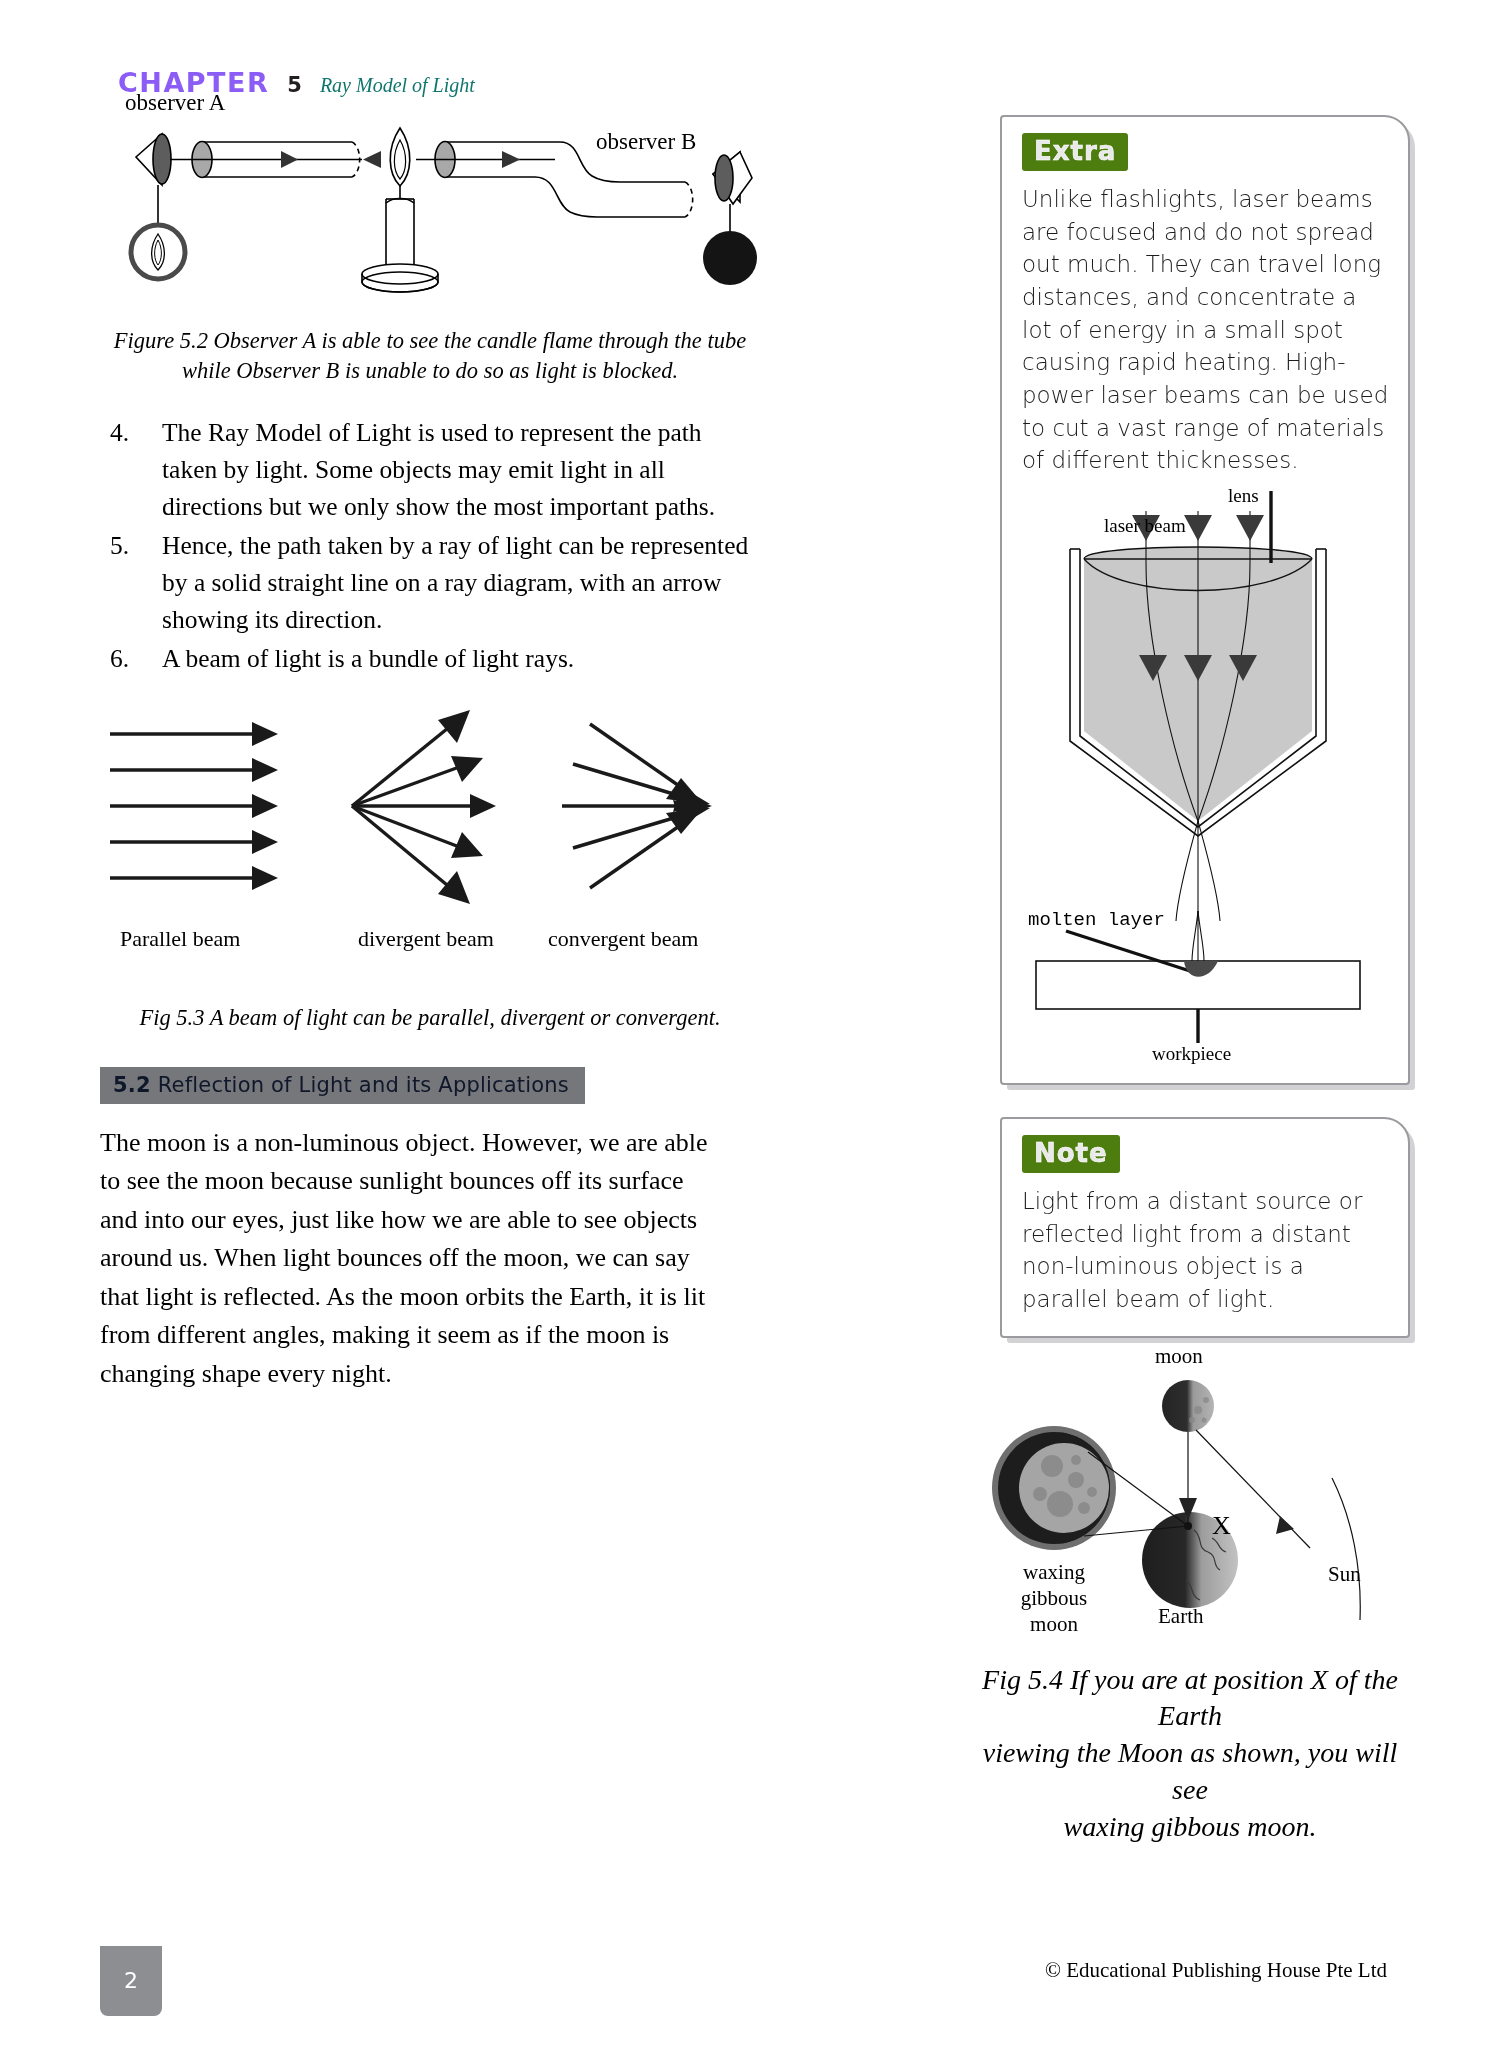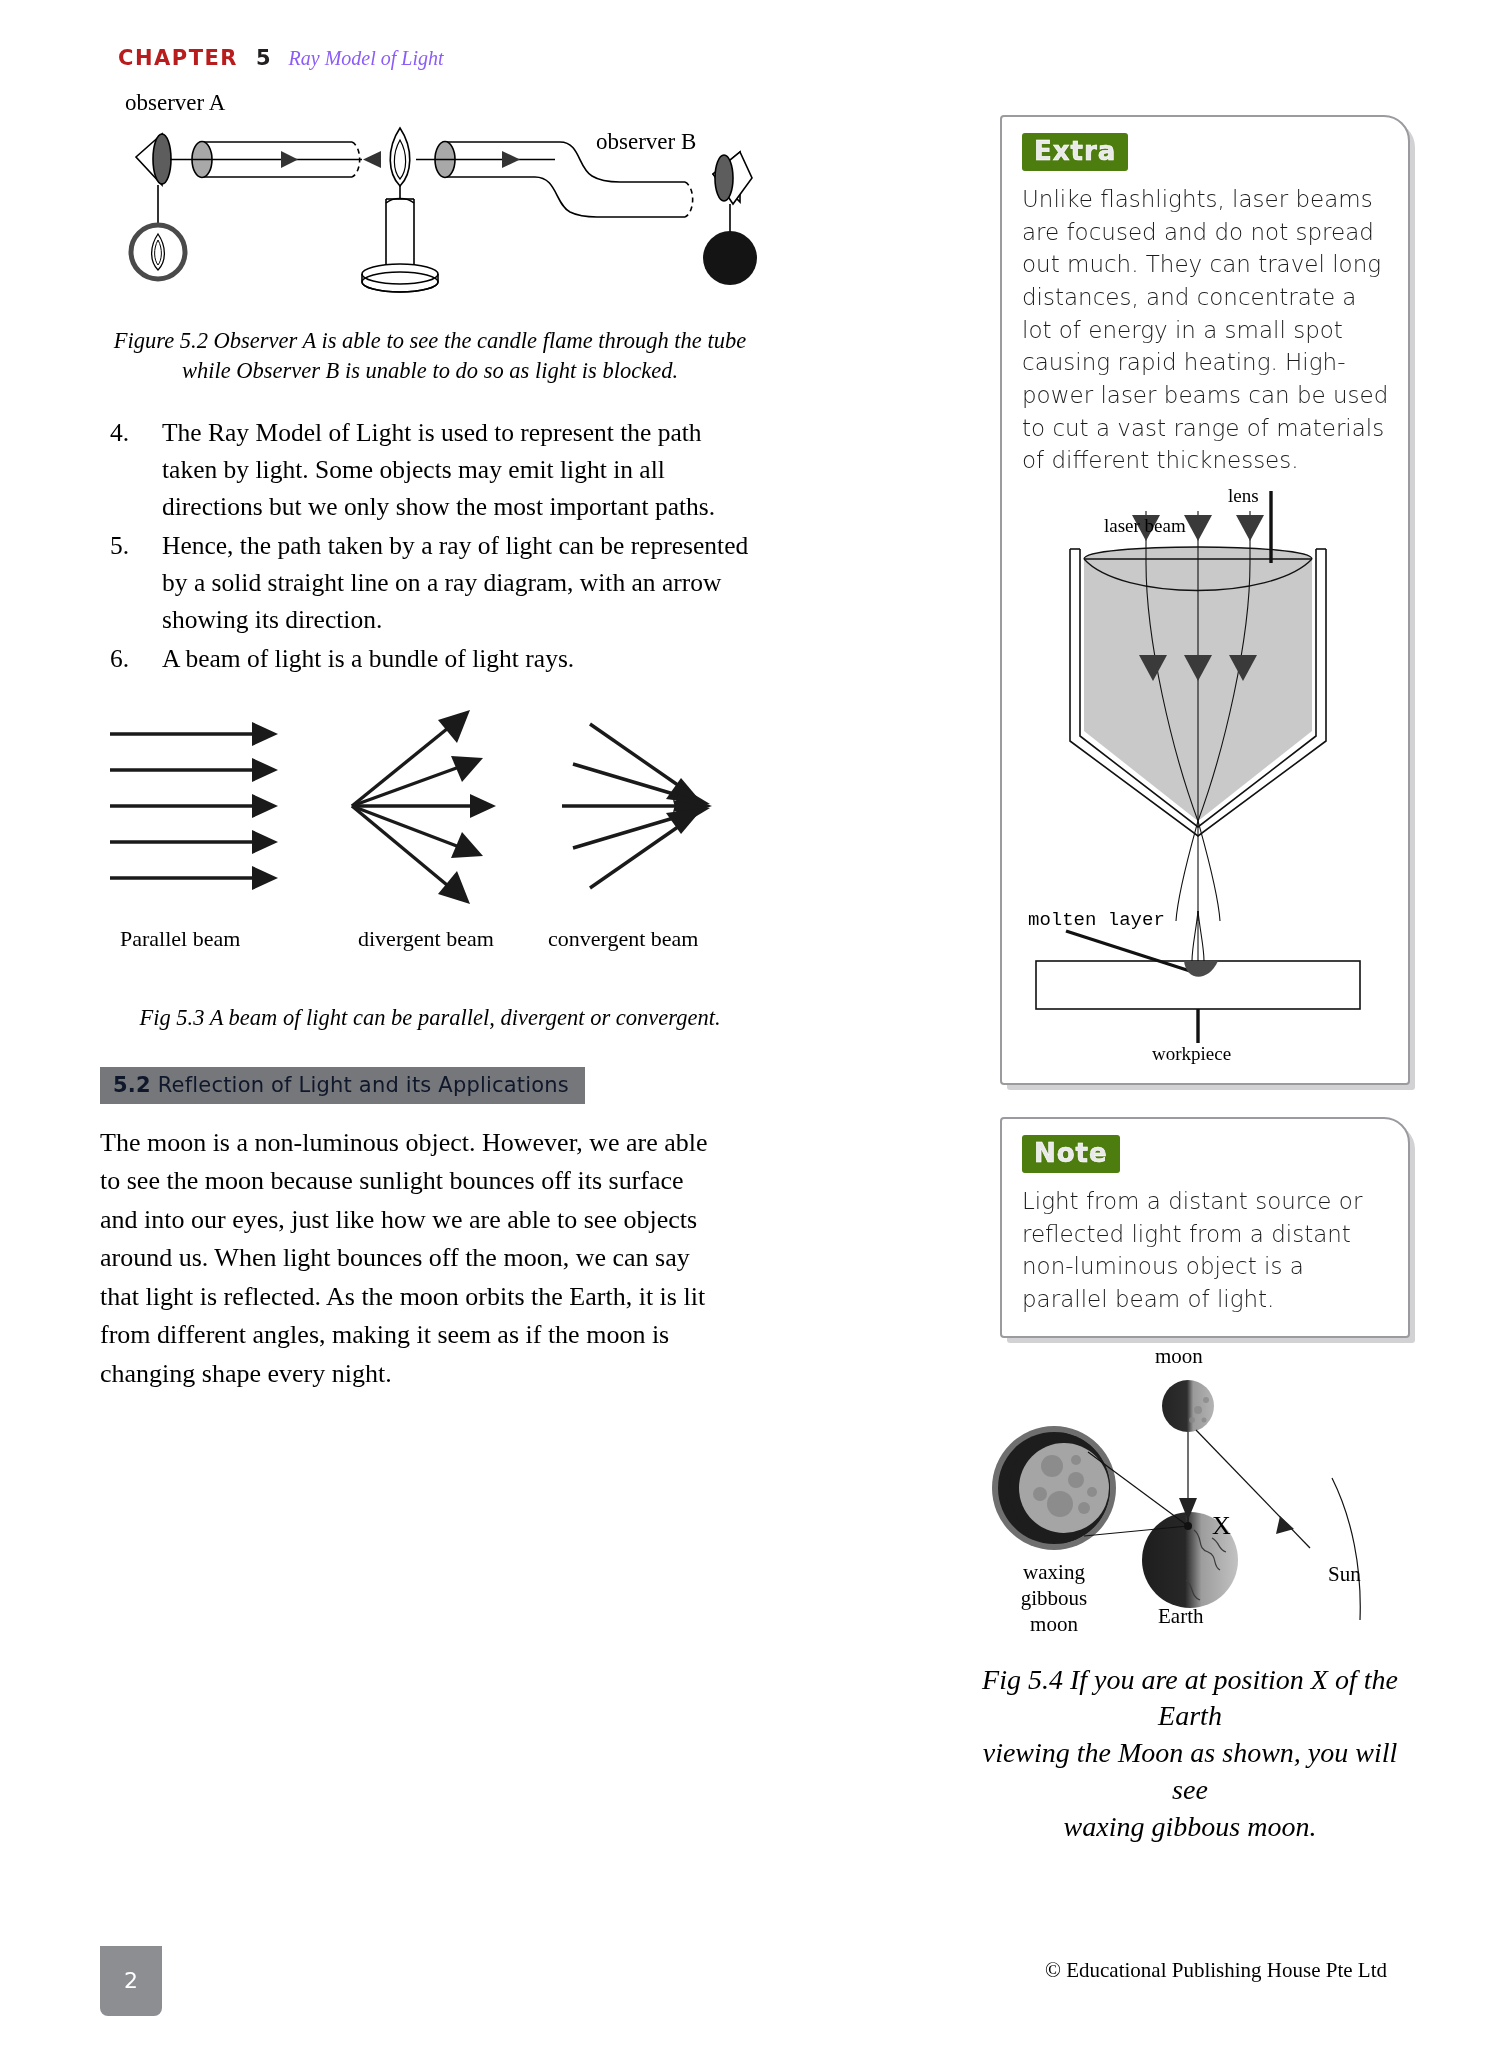--- a/index.html
+++ b/index.html
@@ -10,27 +10,27 @@
     color:#000;
     position:relative;
     overflow:hidden;
   }
   .page{position:absolute;inset:0;}
 
   
   .header{position:absolute;left:118px;top:46px;display:flex;align-items:baseline;gap:18px;}
   .chapter-word{
     font-family:"DejaVu Sans","Liberation Sans",sans-serif;
-    font-weight:bold;font-size:21px;letter-spacing:1.5px;color:#b91c1c;
+    font-weight:bold;font-size:27px;letter-spacing:1.5px;color:#8b5cf6;margin-top:21px;
   }
   .chapter-num{
     font-family:"DejaVu Sans","Liberation Sans",sans-serif;
     font-weight:bold;font-size:21px;color:#231f20;
   }
-  .chapter-title{font-style:italic;font-size:20px;color:#8b5cf6;}
+  .chapter-title{font-style:italic;font-size:20px;color:#0f766e;}
 
   
   .main-col{position:absolute;left:100px;top:92px;width:660px;}
 
   .fig1{position:relative;width:660px;height:220px;}
   .fig1 svg{position:absolute;left:0;top:0;}
   .lbl-obsA{position:absolute;left:25px;top:-2px;font-size:23px;}
   .lbl-obsB{position:absolute;left:496px;top:37px;font-size:23px;}
 
   .caption{

